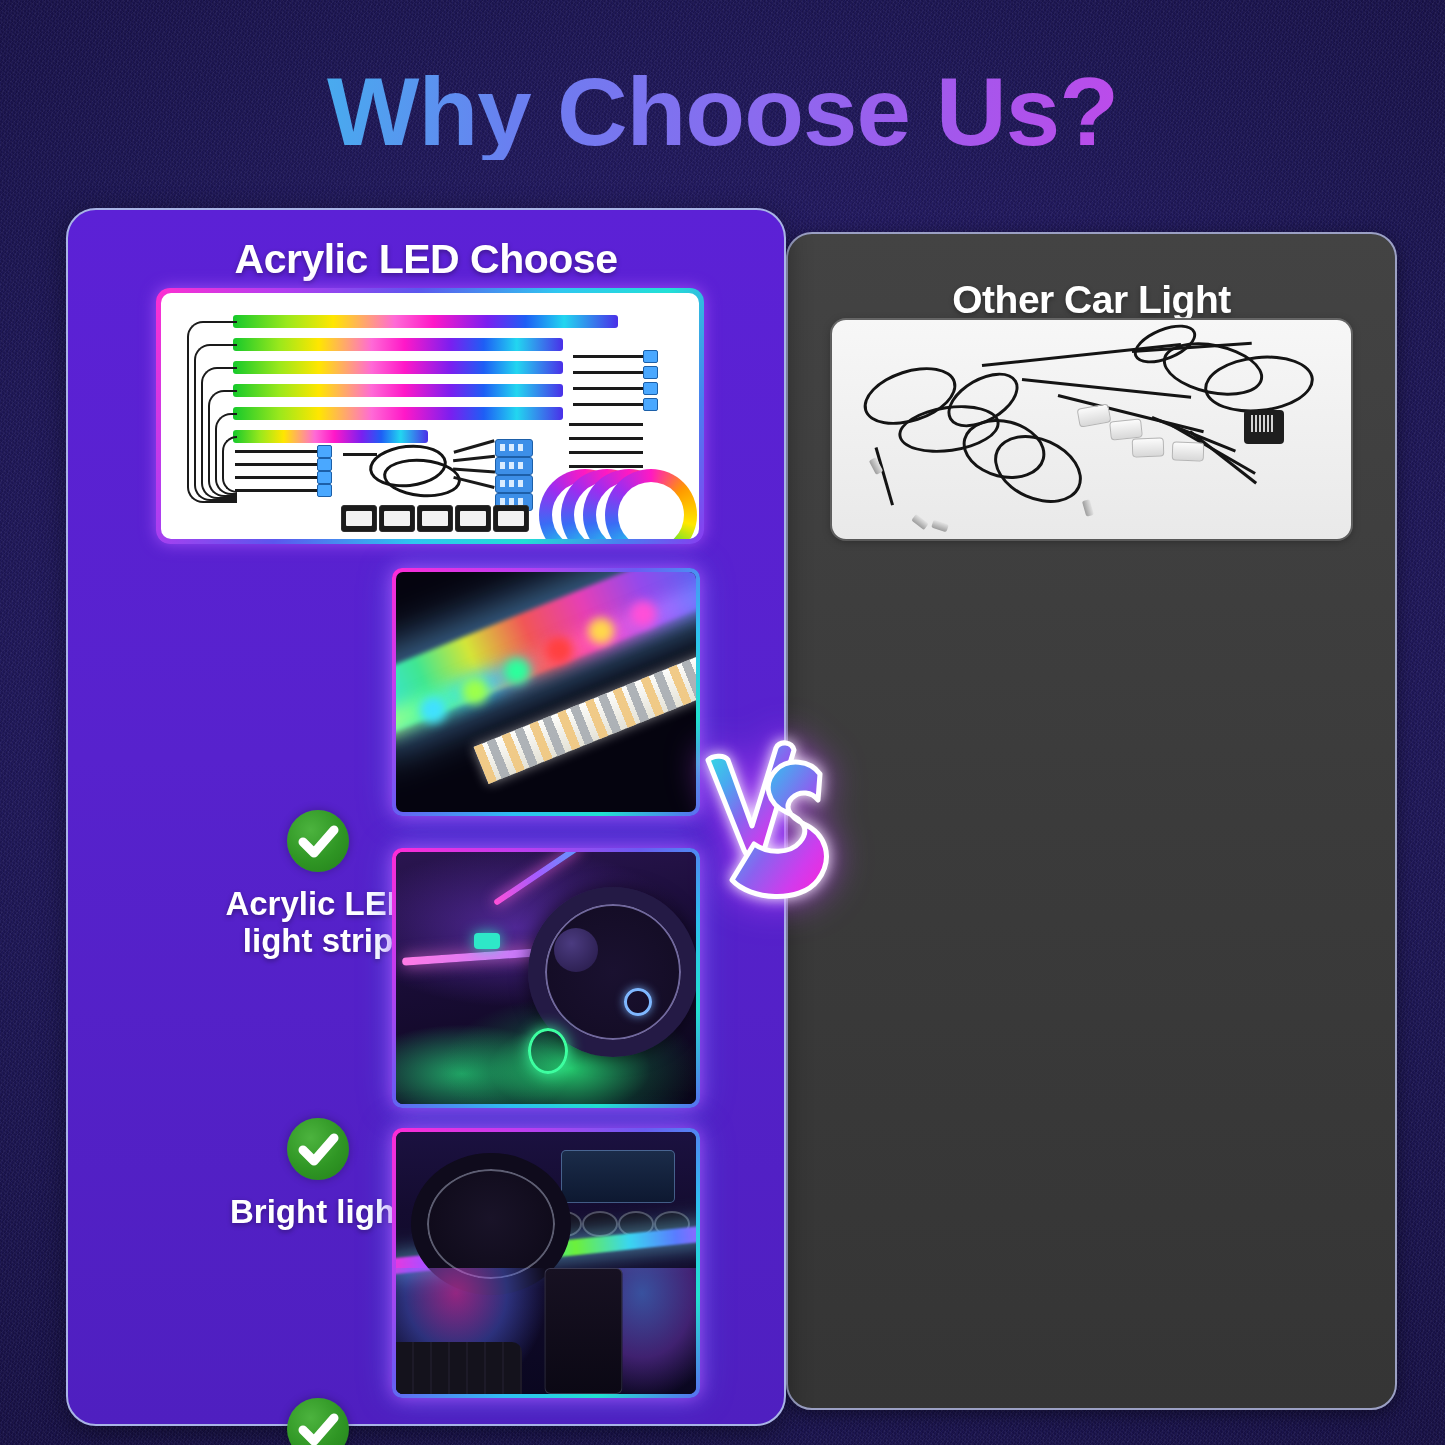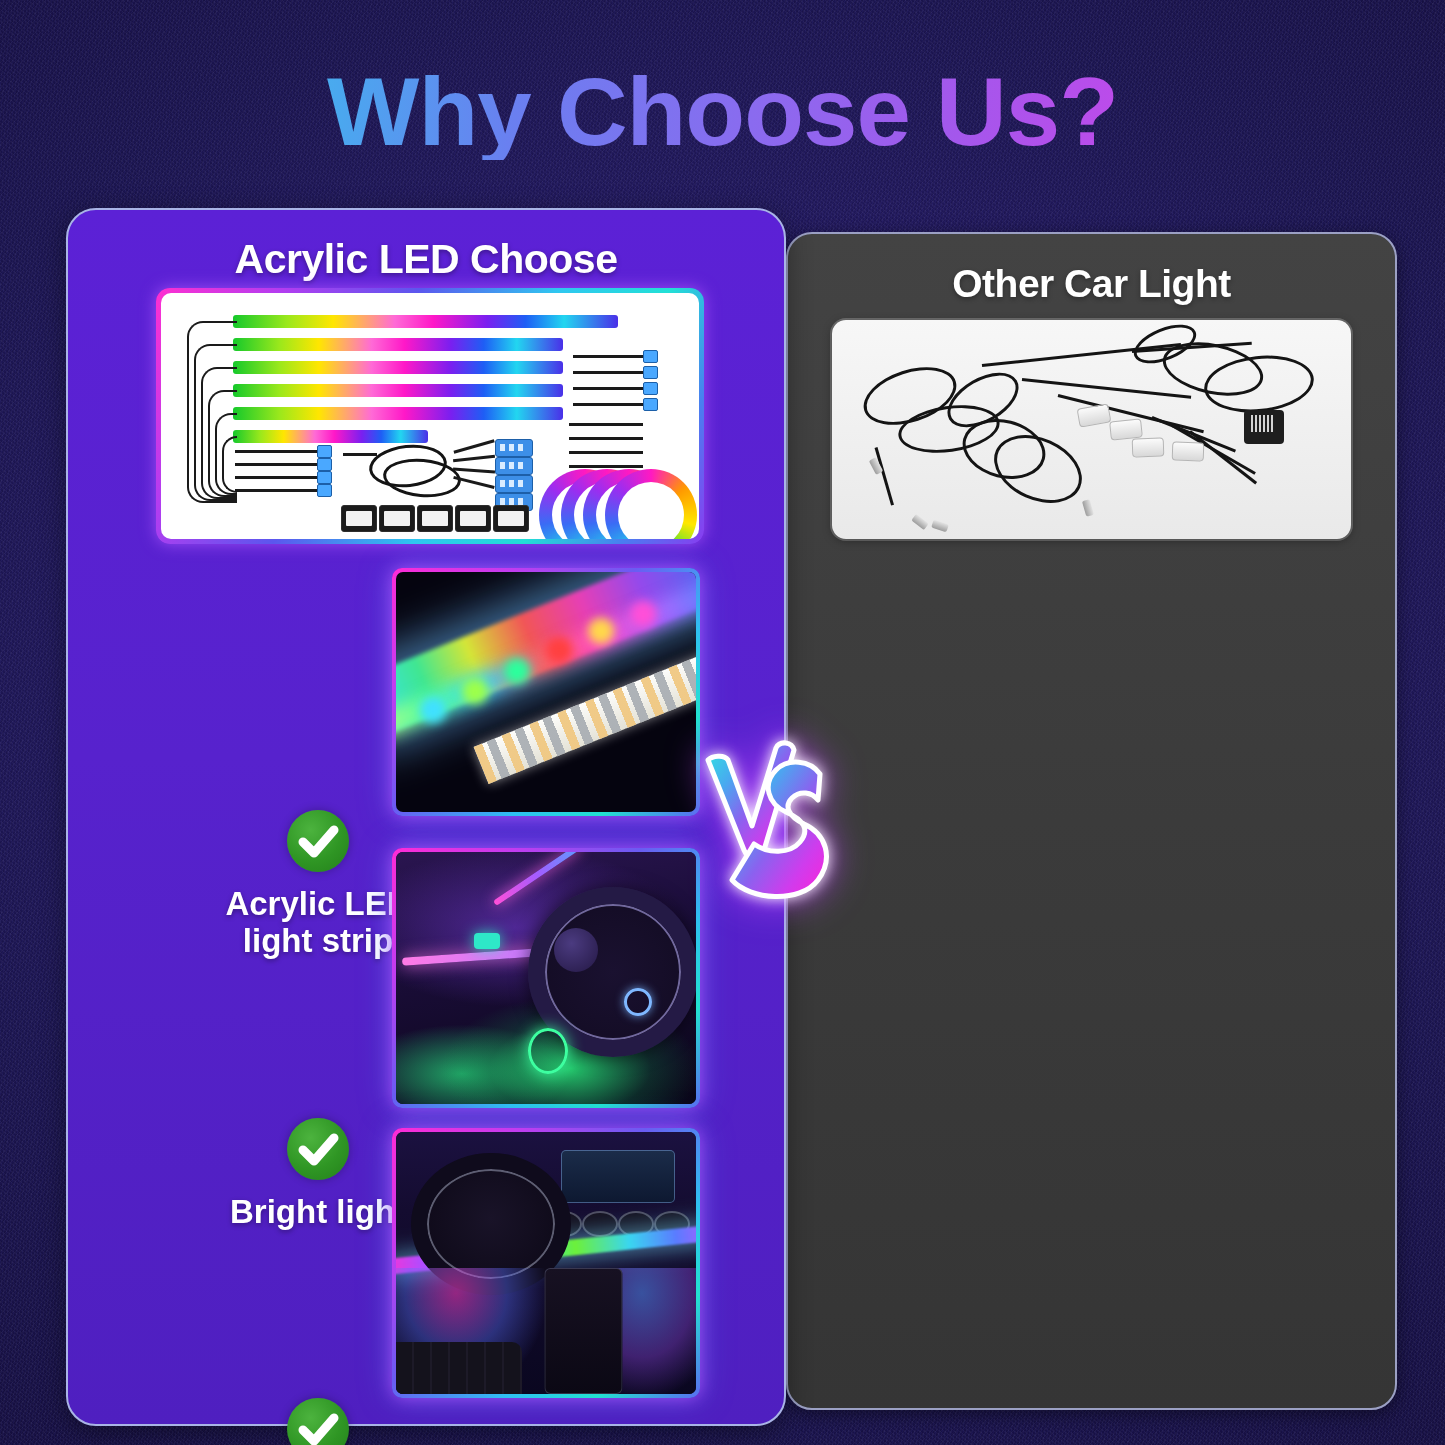--- a/index.html
+++ b/index.html
@@ -73,21 +73,21 @@
   .panel-title {
     position: absolute;
     left: 0; width: 100%;
     text-align: center;
     color: #ffffff;
     font-weight: 700;
     letter-spacing: -0.5px;
     text-shadow: 0 2px 5px rgba(0,0,0,.35);
   }
   #panel-left .panel-title { top: 26px; font-size: 41px; }
-  #panel-right .panel-title { top: 28px; font-size: 39px; }
+  #panel-right .panel-title { top: 44px; font-size: 39px; }
 
   
   .photo {
     position: absolute;
     overflow: hidden;
     background: #fff;
   }
 
   
   #kit-photo {

